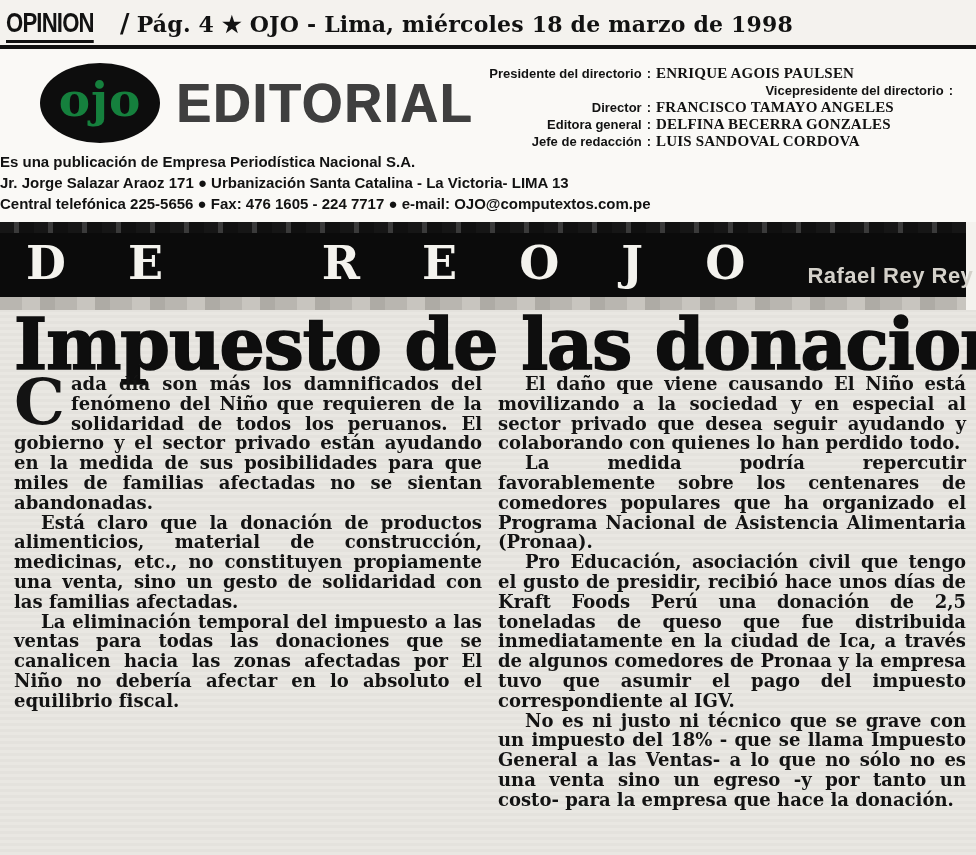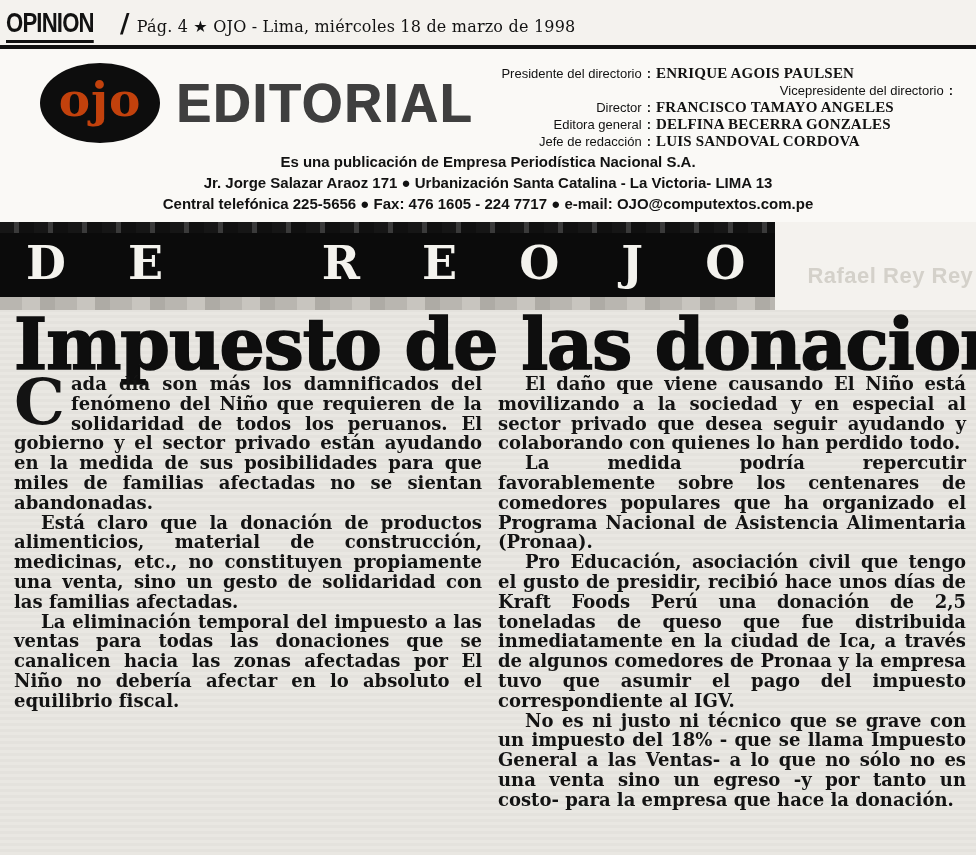--- a/index.html
+++ b/index.html
@@ -21,39 +21,39 @@
     font-weight:bold;
     font-size:27px;
     letter-spacing:-1px;
     transform:scaleX(.82);
     transform-origin:left bottom;
     display:inline-block;
     border-bottom:3px solid #111;
     padding-bottom:1px;
   }
   .header-sep { font-weight:bold; font-size:26px; padding:0 2px; }
-  .date-line { font-weight:normal; font-size:16px; letter-spacing:.2px;margin-top:7px; }
+  .date-line { font-weight:bold; font-size:22px; letter-spacing:.2px;margin-top:7px; }
 
   
   .masthead {
     display:flex;
     align-items:flex-start;
     padding:14px 10px 0 40px;
     background:#faf9f6;
     height:96px;
   }
   .ojo-logo {
     width:120px; height:80px;
     background:#0d0d0d;
     border-radius:50%;
     display:flex; align-items:center; justify-content:center;
     flex:0 0 auto;
   }
   .ojo-logo span {
-    color:#c2410c;
+    color:#15803d;
     font-family:"DejaVu Serif", serif;
     font-weight:bold;
     font-size:47px;
     letter-spacing:1px;
     line-height:1;
     padding-bottom:8px;
   }
   .editorial-title {
     font-family:"Liberation Sans", sans-serif;
     font-weight:bold;
@@ -64,46 +64,45 @@
     line-height:80px;
     transform:scaleY(1.08);
     text-shadow:1px 0 0 #3f3f3f;
   }
   .staff-list { margin-left:auto; padding:2px 8px 0 0; width:520px; }
   .staff-row { display:flex; align-items:baseline; line-height:17px; }
   .staff-role {
     flex:1;
     text-align:right;
     font-family:"Liberation Sans", sans-serif;
-    font-weight:normal;
+    font-weight:bold;
     font-size:13px;
   }
   .staff-colon { padding:0 5px; font-family:"Liberation Sans", sans-serif; font-weight:bold; font-size:13px; }
   .staff-name {
     width:302px;
     font-family:"Liberation Serif", serif;
     font-weight:bold;
     font-size:15px;
     letter-spacing:.2px;
     white-space:nowrap;
   }
 
   
   .publisher-info {
-    text-align:center;
     font-family:"Liberation Sans", sans-serif;
     font-weight:bold;
     font-size:15px;
     line-height:21px;
     padding:6px 0 8px 0;
     background:#faf9f6;
   }
 
   
-  .column-banner { position:relative; width:775px;text-align:center; }
+  .column-banner { position:relative; width:966px;text-align:center; }
   .banner-top-strip {
     height:11px;
     background:repeating-linear-gradient(90deg,#161616 0 14px,#3a3a3a 14px 19px,#101010 19px 34px);
   }
   .banner-band {
     height:64px;
     background:#0b0b0b;
     display:flex;
     align-items:center;
     padding:0 10px 0 26px;

